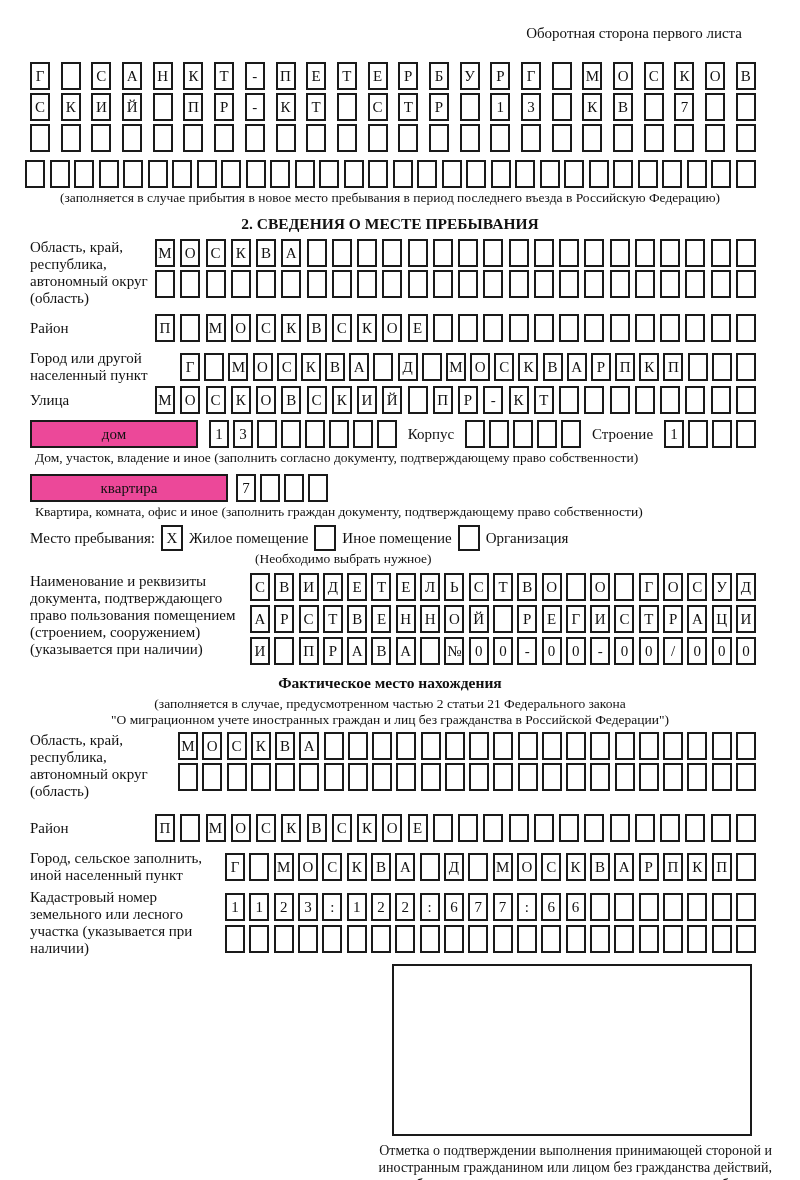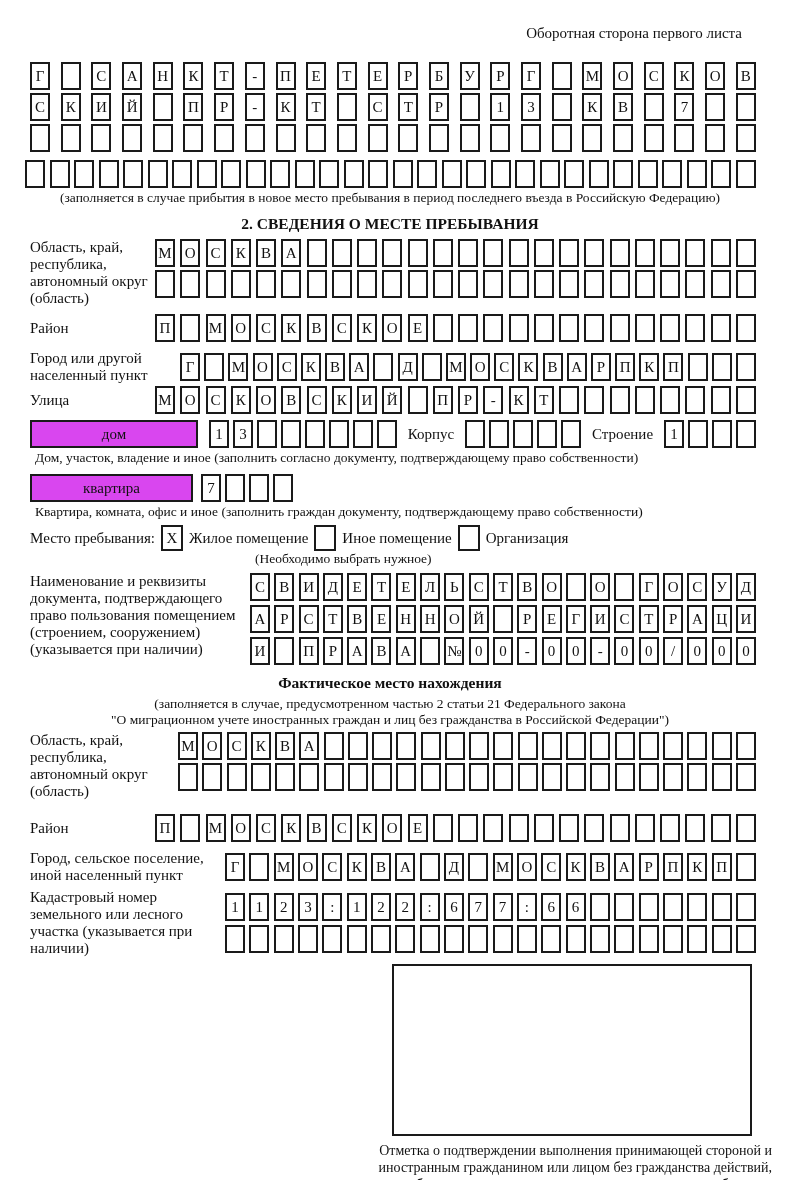--- a/index.html
+++ b/index.html
@@ -18,21 +18,21 @@
   .lbl { font-size:15px; line-height:17px; flex-shrink:0; }
   .rows { flex:1; display:flex; flex-direction:column; gap:3px; min-width:0; }
   .boxes { display:flex; justify-content:space-between; }
   .boxes.packed { justify-content:flex-start; gap:4px; }
   .box {
     width:20px; height:28px; border:2px solid #1a1a1a; flex-shrink:0;
     font-size:15px; line-height:24px; text-align:center; background:#fff;
   }
   .wcell {
     border:2px solid #1a1a1a; height:28px; display:flex; align-items:center;
-    justify-content:center; font-size:15px; flex-shrink:0; background:#d946ef;
+    justify-content:center; font-size:15px; flex-shrink:0; background:#ec4899;
   }
   .inline-lbl { font-size:15px; line-height:28px; flex-shrink:0; }
 
   .caption { font-size:13.5px; line-height:16px; }
   .caption.center { text-align:center; width:760px; margin-left:10px; }
   .caption.left { margin-left:35px; }
 
   .sect-title { font-weight:bold; font-size:15.5px; line-height:19px; text-align:center; width:760px; margin-left:10px; }
 
   .chk-row { display:flex; align-items:center; gap:6px; margin-left:30px; margin-top:5px; }
@@ -358,21 +358,21 @@
     <div class="boxes packed">
         <div class="box">1</div>
         <div class="box"></div>
         <div class="box"></div>
         <div class="box"></div>
       </div>
   </div>
   <div class="caption left mt2">Дом, участок, владение и иное (заполнить согласно документу, подтверждающему право собственности)</div>
 
   <div class="frow vcenter mt3" style="gap:8px;">
-    <div class="wcell" style="width:163px;">квартира</div>
+    <div class="wcell" style="width:198px;">квартира</div>
     <div class="boxes packed">
         <div class="box">7</div>
         <div class="box"></div>
         <div class="box"></div>
         <div class="box"></div>
       </div>
   </div>
   <div class="caption left mt2">Квартира, комната, офис и иное (заполнить граждан документу, подтверждающему право собственности)</div>
 
   <div class="chk-row">
@@ -549,21 +549,21 @@
           <div class="box"></div>
           <div class="box"></div>
           <div class="box"></div>
           <div class="box"></div>
           <div class="box"></div>
         </div>
       </div>
   </div>
 
   <div class="frow vcenter mt3">
-    <div class="lbl w195">Город, сельское поселение, иной населенный пункт</div>
+    <div class="lbl w195">Город, сельское заполнить, иной населенный пункт</div>
     <div class="rows">
         <div class="boxes">
           <div class="box">Г</div>
           <div class="box"></div>
           <div class="box">М</div>
           <div class="box">О</div>
           <div class="box">С</div>
           <div class="box">К</div>
           <div class="box">В</div>
           <div class="box">А</div>

